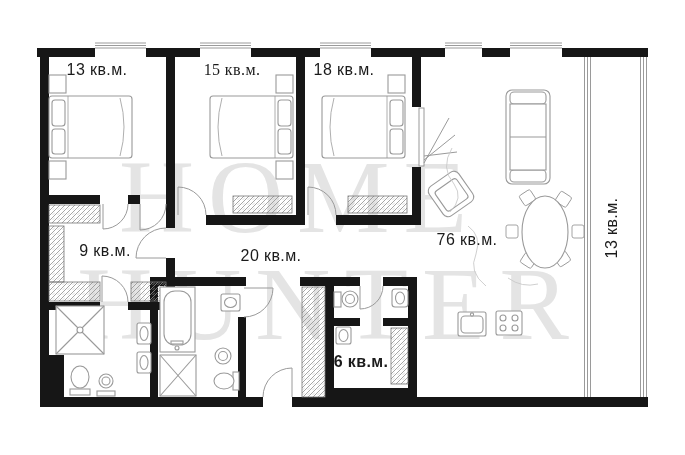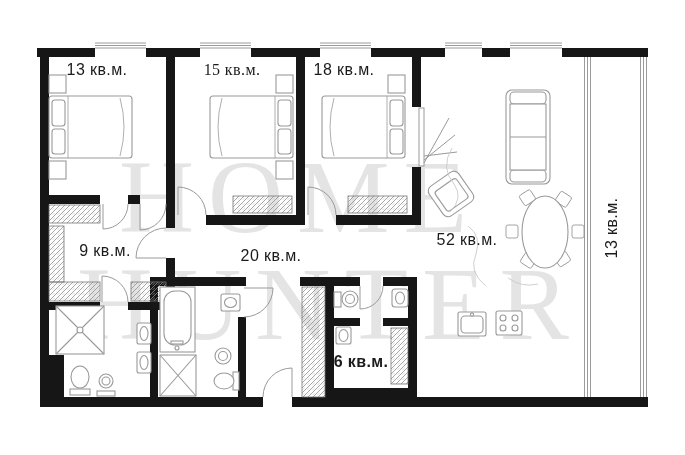--- a/index.html
+++ b/index.html
@@ -328,17 +328,17 @@
         <ellipse cx="343.5" cy="335.5" rx="4.5" ry="6"></ellipse>
       </g>
     </g>
   </svg>
 
   <div class="room-label" style="left:97px;top:70px;">13 кв.м.</div>
   <div class="room-label" style="left:232px;top:70px;font-family:Liberation Serif, serif;">15 кв.м.</div>
   <div class="room-label" style="left:344px;top:70px;">18 кв.м.</div>
   <div class="room-label" style="left:105px;top:251px;">9 кв.м.</div>
   <div class="room-label" style="left:271px;top:256px;">20 кв.м.</div>
-  <div class="room-label" style="left:467px;top:240px;">52 кв.м.</div>
+  <div class="room-label" style="left:467px;top:240px;">76 кв.м.</div>
   <div class="room-label" style="left:361px;top:362px;font-weight:bold;">6 кв.м.</div>
   <div class="room-label vertical" style="left:612px;top:228px;">13 кв.м.</div>
 
 </div>
 
 </body></html>

